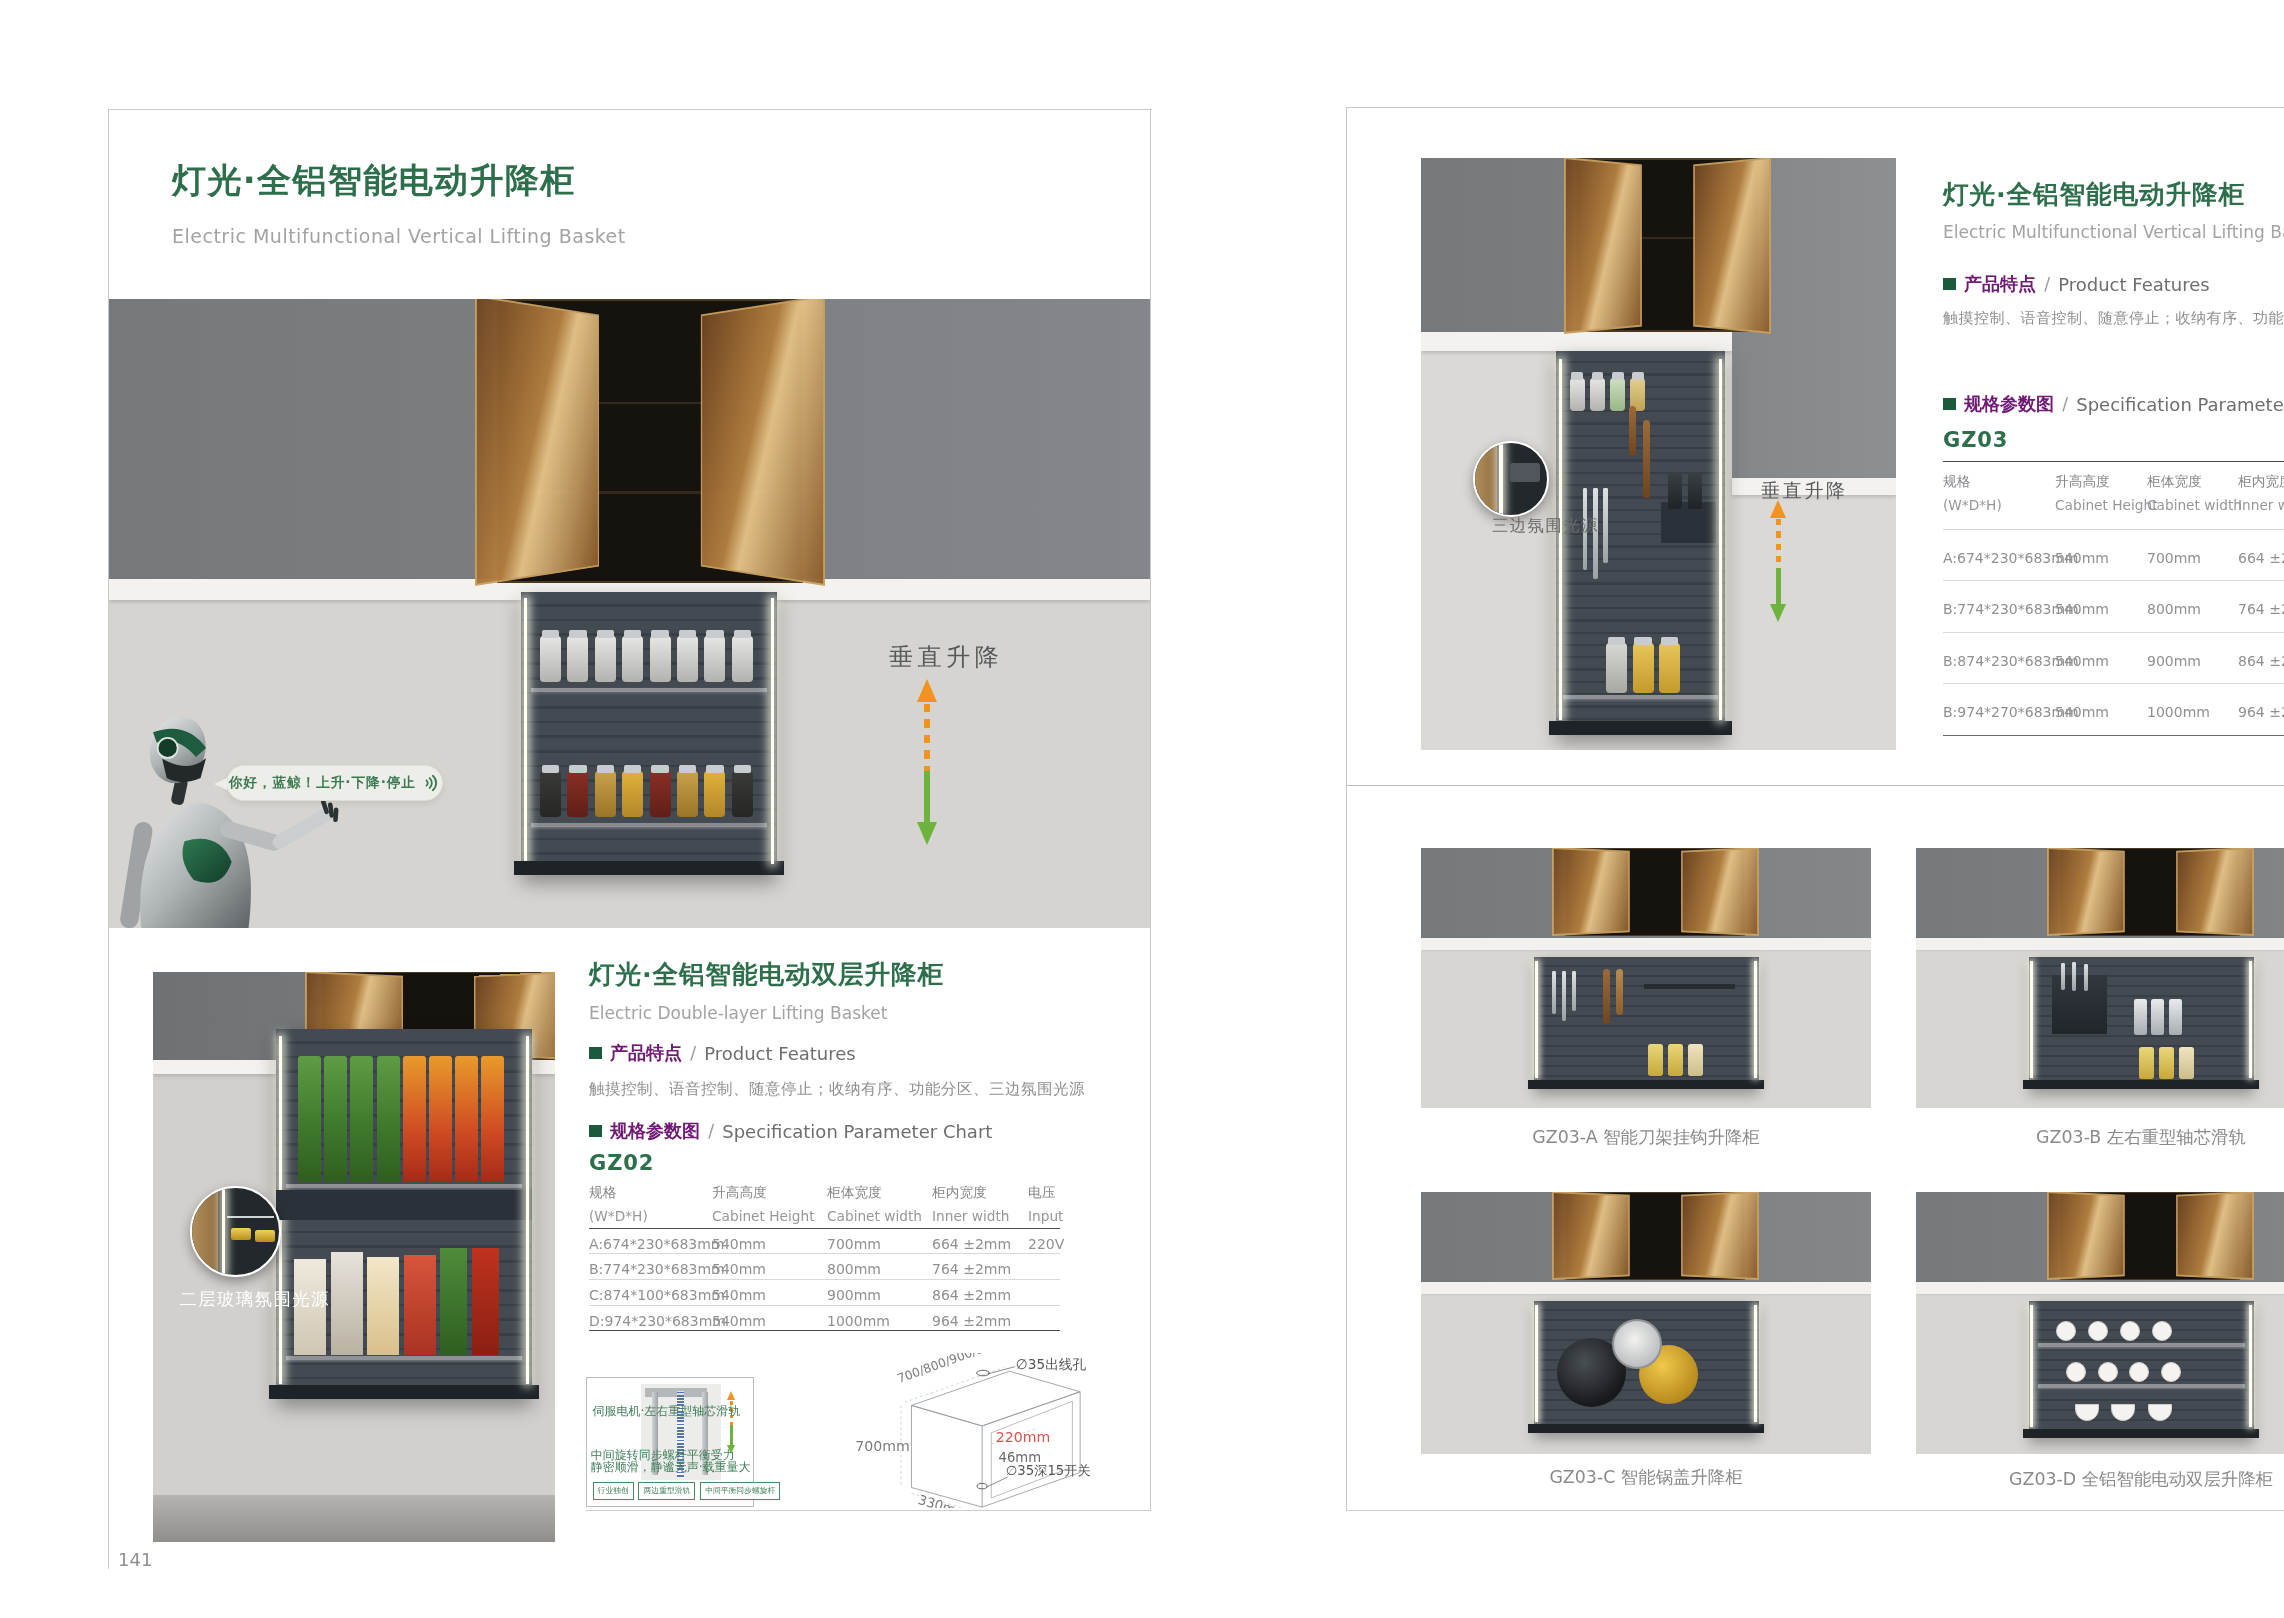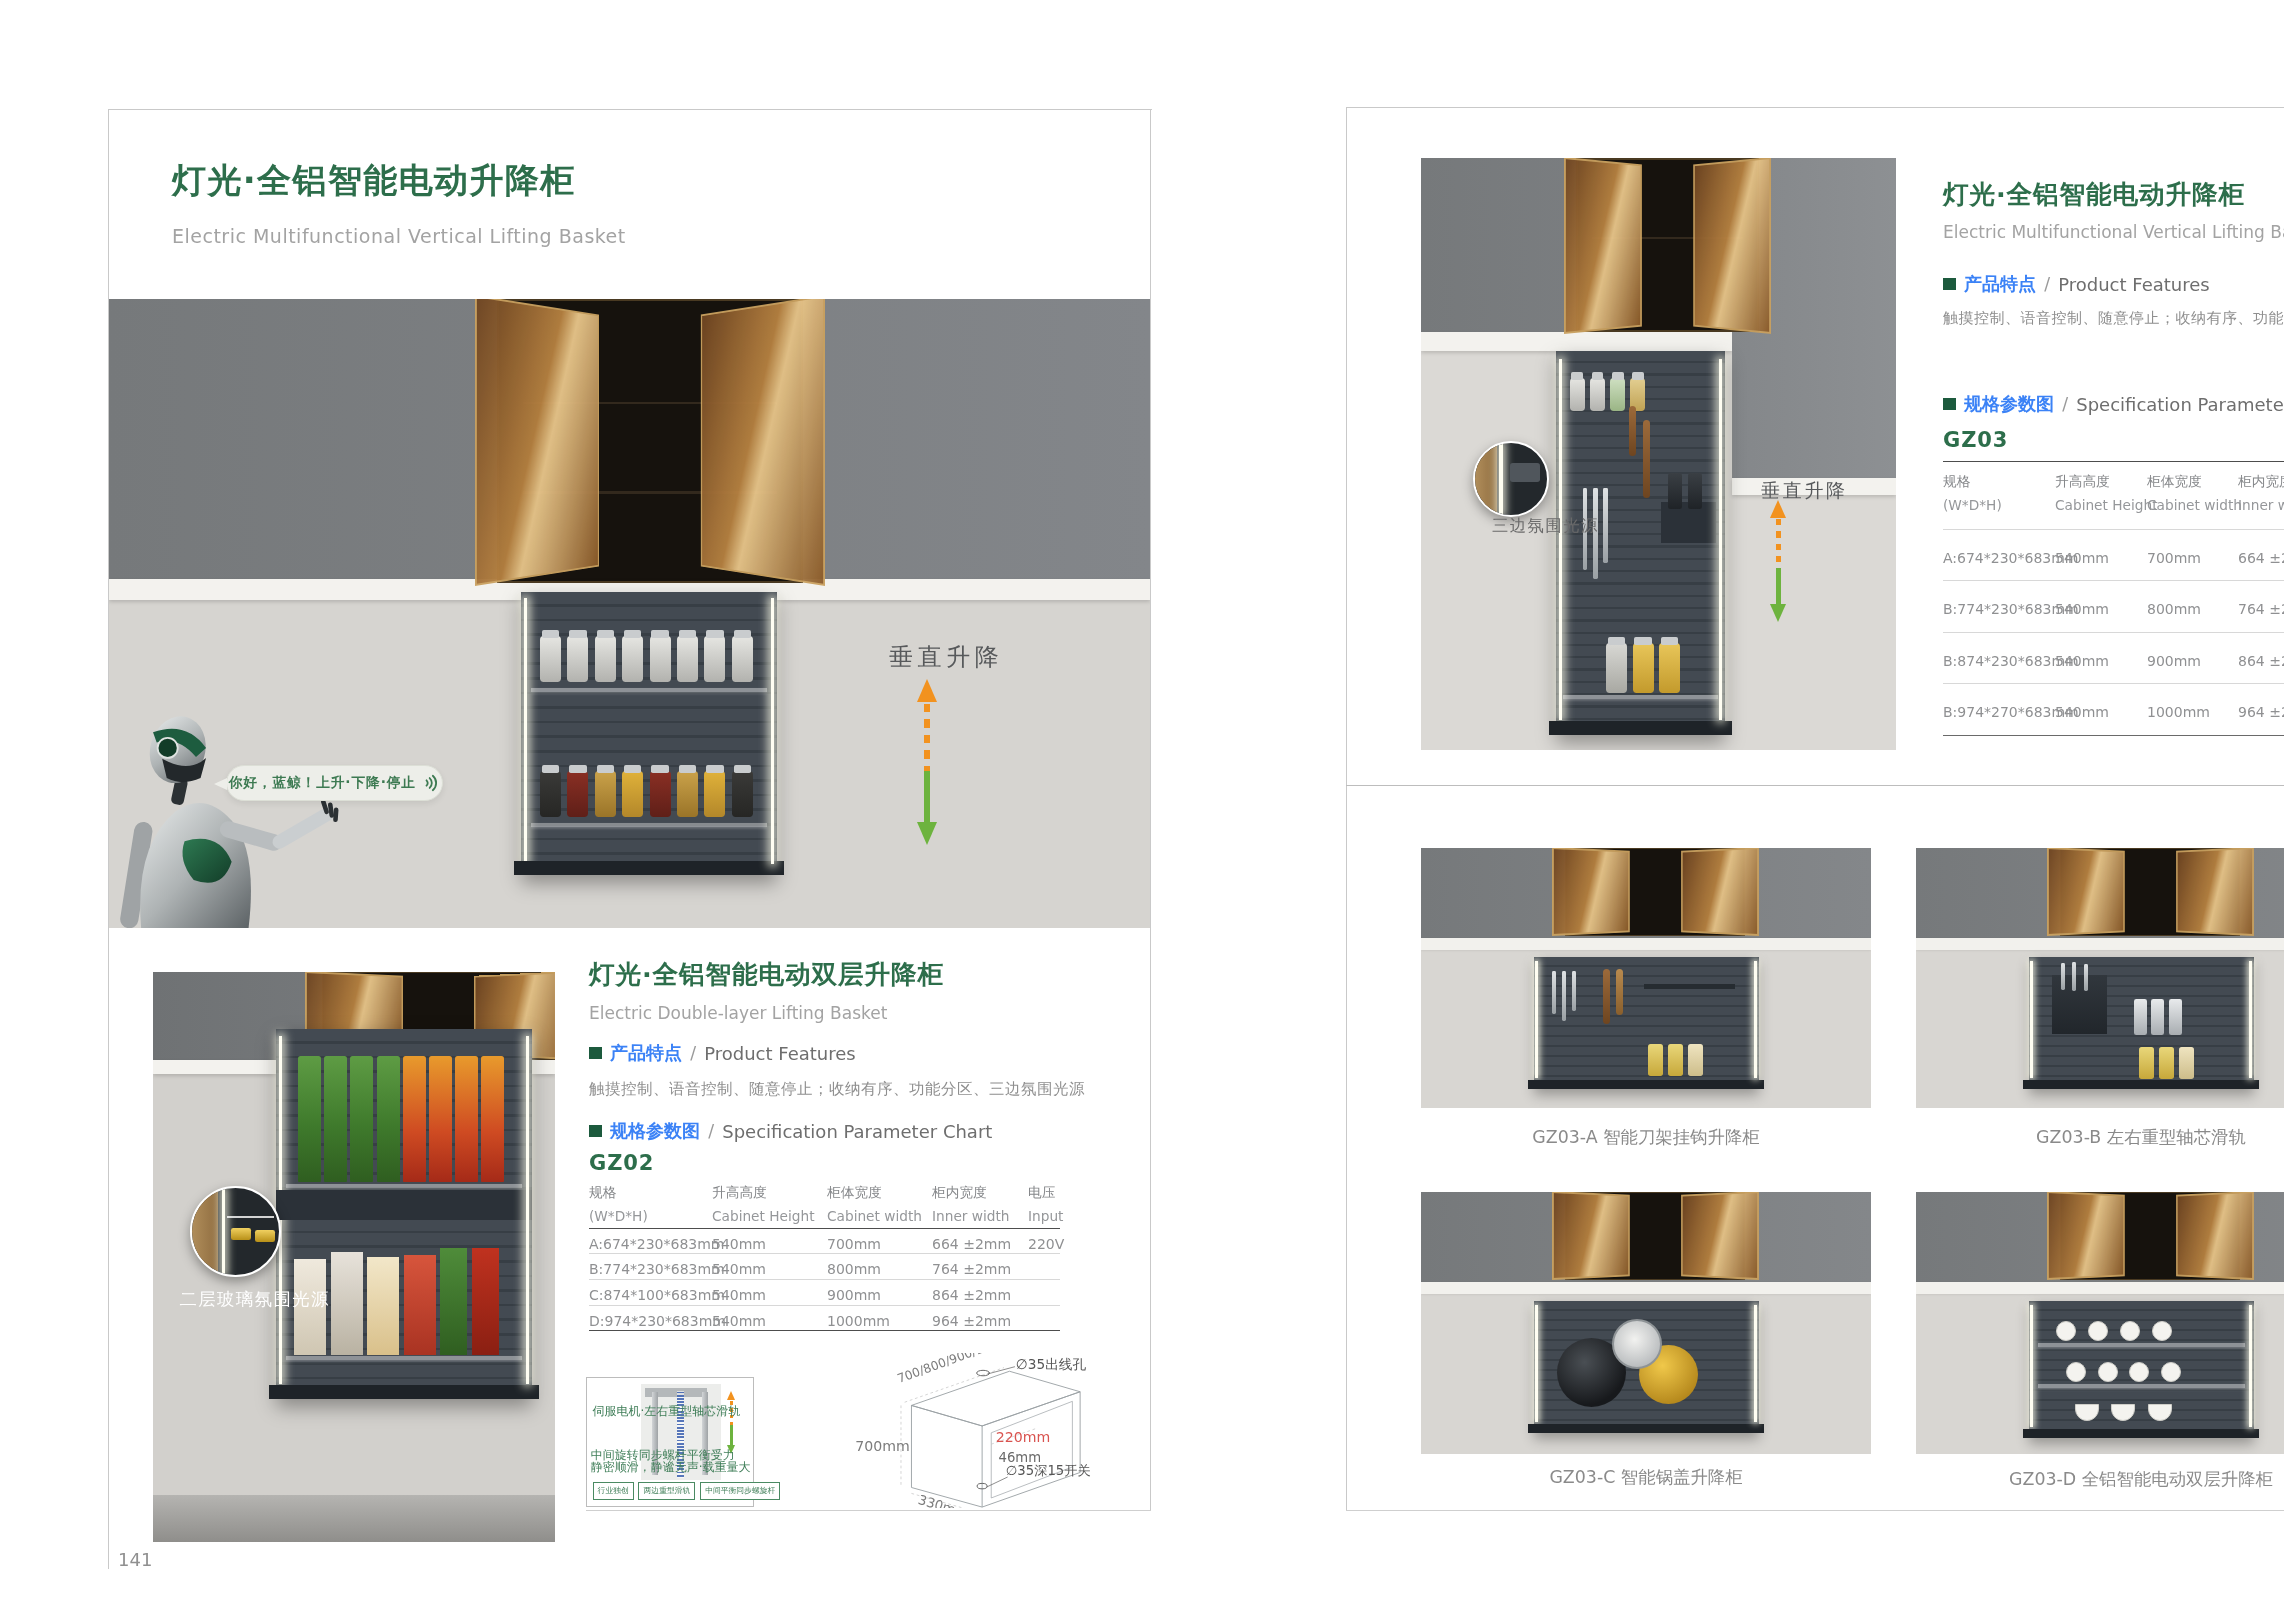--- a/index.html
+++ b/index.html
@@ -8,21 +8,21 @@
   .abs{position:absolute}
   .t{position:absolute;white-space:nowrap}
   .line{position:absolute;background:#c9c9c9}
   
   .pg-title{font-size:34px;font-weight:600;color:#2d6e4b;letter-spacing:1.4px}
   .pg-sub{font-size:19px;color:#a3a3a3;letter-spacing:0.5px}
   .sec-title{font-size:25.6px;font-weight:600;color:#2d6e4b;letter-spacing:0.9px}
   .sec-sub{font-size:17px;color:#a3a3a3}
   .h-row{position:absolute;display:flex;align-items:center;gap:8.2px;white-space:nowrap}
   .h-sq{width:12.8px;height:12.8px;background:#1c5a3d;flex:0 0 auto}
-  .h-cn{font-size:18px;color:#3b82f6;font-weight:600}
+  .h-cn{font-size:18px;color:#701a75;font-weight:600}
   .h-sep{font-size:17.4px;color:#9a9a9a}
   .h-en{font-size:18px;color:#6e6e6e}
   .feat{font-size:15.5px;color:#8f8f8f;letter-spacing:0.5px}
   .model{font-size:21px;font-weight:700;color:#2d6e4b;letter-spacing:0.9px}
   .pageno{font-size:18px;color:#909090}
   
   .spec-table{position:absolute}
   .t-col{position:absolute;top:0}
   .t-cn{font-size:13.7px;color:#85878a}
   .t-en{font-size:13.7px;color:#95979a;margin-top:5.5px}

